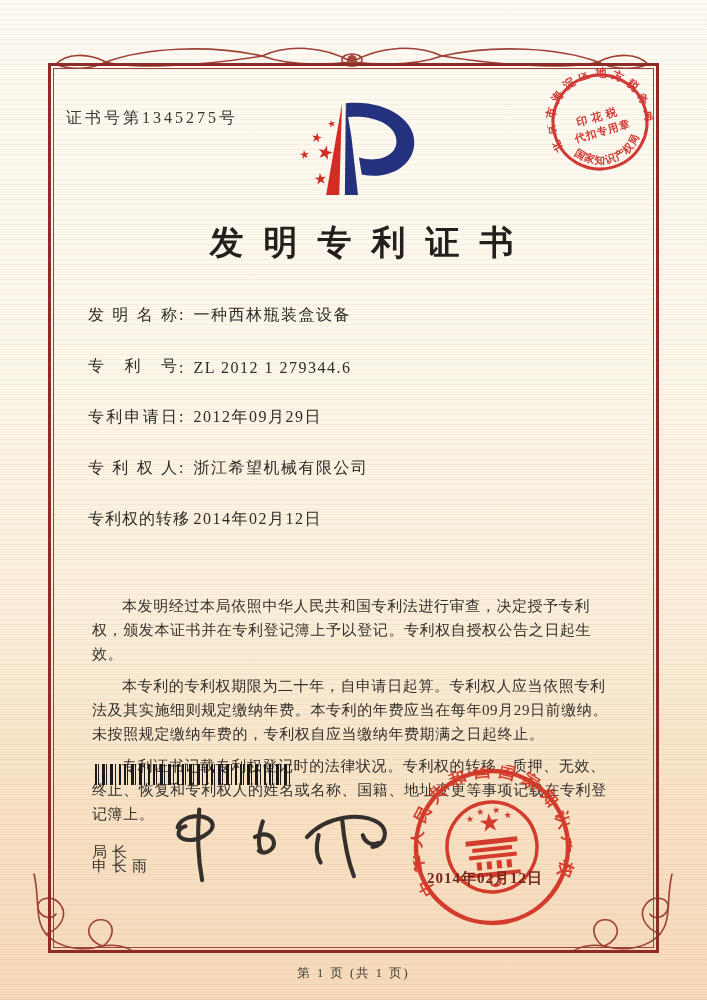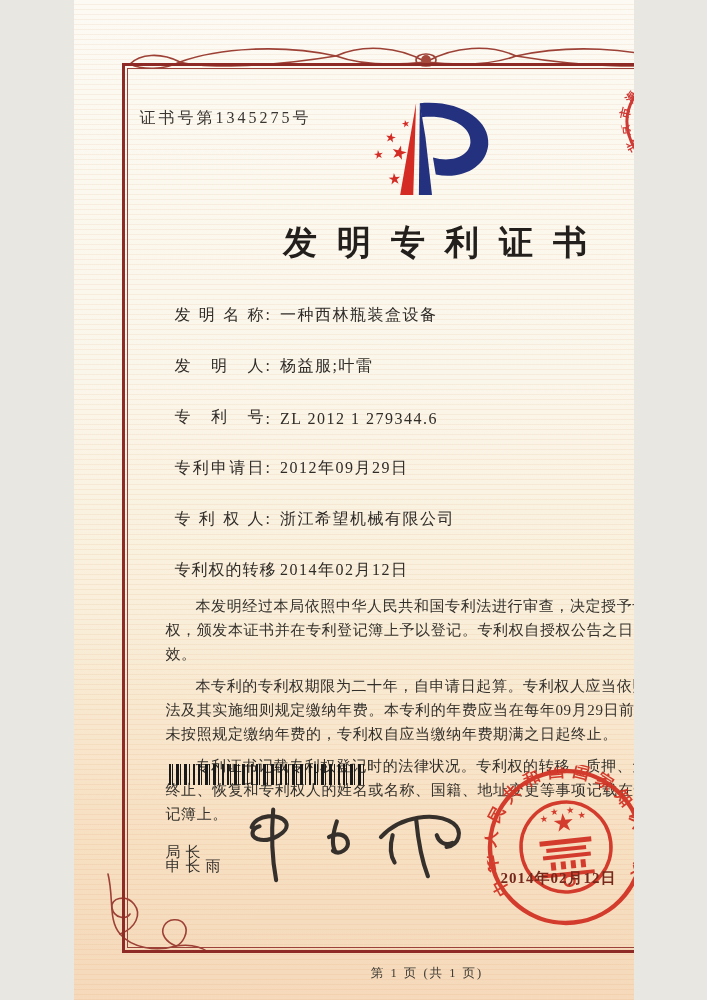--- a/index.html
+++ b/index.html
@@ -1,30 +1,30 @@
 <!DOCTYPE html>
 <html><head>
 <meta charset="utf-8">
 <style>
   html,body{margin:0;padding:0;background:#e9e7e2;}
-  .page{position:relative;width:560px;height:1000px;margin:0 auto;overflow:hidden;
+  .page{position:relative;width:707px;height:1000px;margin:0 auto;overflow:hidden;
         font-family:"Liberation Serif","DejaVu Serif",serif;color:#2f2b27;
         background:linear-gradient(180deg,#fcfaf3 0%,#fbf6ea 38%,#f9eed9 62%,#f7e0c3 82%,#f5d9ba 100%);}
   .page::before{content:"";position:absolute;inset:0;pointer-events:none;
         background:repeating-linear-gradient(0deg, rgba(216,140,86,0.10) 0 1px, rgba(255,255,255,0) 1px 5px);}
   .frame{position:absolute;left:48px;top:63px;width:605px;height:884px;
          border:3px solid #8e2b26;pointer-events:none;}
   .frame-inner{position:absolute;inset:2px;border:1px solid #9c423a;}
   .cert-no{position:absolute;left:66px;top:108px;font-size:16px;letter-spacing:3px;color:#3a3531;}
   .logo{position:absolute;left:283px;top:98px;width:150px;height:106px;}
   .tax-stamp{position:absolute;left:548px;top:70px;width:104px;height:104px;transform:rotate(-16deg);opacity:.92;}
   .title{position:absolute;left:0;top:212px;width:707px;margin:8px;text-align:center;
          font-size:34px;font-weight:bold;letter-spacing:20px;text-indent:20px;color:#221f1c;}
   .fields{position:absolute;left:88px;top:305px;width:540px;}
-  .field-row{height:22px;margin-bottom:29px;font-size:16px;letter-spacing:1px;white-space:nowrap;margin-left:13px;}
+  .field-row{height:22px;margin-bottom:29px;font-size:16px;letter-spacing:1px;white-space:nowrap;}
   .flabel{display:inline-block;width:90px;text-align:justify;text-align-last:justify;vertical-align:bottom;}
   .fcolon{margin-left:1px;}
   .fvalue{margin-left:9px;letter-spacing:1.5px;}
   .paras{position:absolute;left:84px;top:586px;width:541px;font-size:15px;line-height:24px;
          letter-spacing:0.6px;color:#33302b;}
   .paras p{margin:8px;text-indent:2em;}
   .barcode{position:absolute;left:95px;top:764px;width:196px;height:21px;background:
      repeating-linear-gradient(90deg,
        #191919 0 2px, transparent 2px 3px,
        #191919 3px 4px, transparent 4px 7px,
@@ -109,23 +109,20 @@
     </text>
   </svg>
 
   <h1 class="title">发明专利证书</h1>
 
   <div class="fields">
     <div class="field-row">
       <span class="flabel">发明名称</span><span class="fcolon">:</span><span class="fvalue">一种西林瓶装盒设备</span>
     </div>
     <div class="field-row">
-      <span class="flabel">发明人</span><span class="fcolon">:</span><span class="fvalue">杨益服;叶雷</span>
-    </div>
-    <div class="field-row">
       <span class="flabel">专利号</span><span class="fcolon">:</span><span class="fvalue">ZL 2012 1 279344.6</span>
     </div>
     <div class="field-row">
       <span class="flabel">专利申请日</span><span class="fcolon">:</span><span class="fvalue">2012年09月29日</span>
     </div>
     <div class="field-row">
       <span class="flabel">专利权人</span><span class="fcolon">:</span><span class="fvalue">浙江希望机械有限公司</span>
     </div>
     <div class="field-row">
       <span class="flabel">专利权的转移</span><span class="fcolon">:</span><span class="fvalue">2014年02月12日</span>

